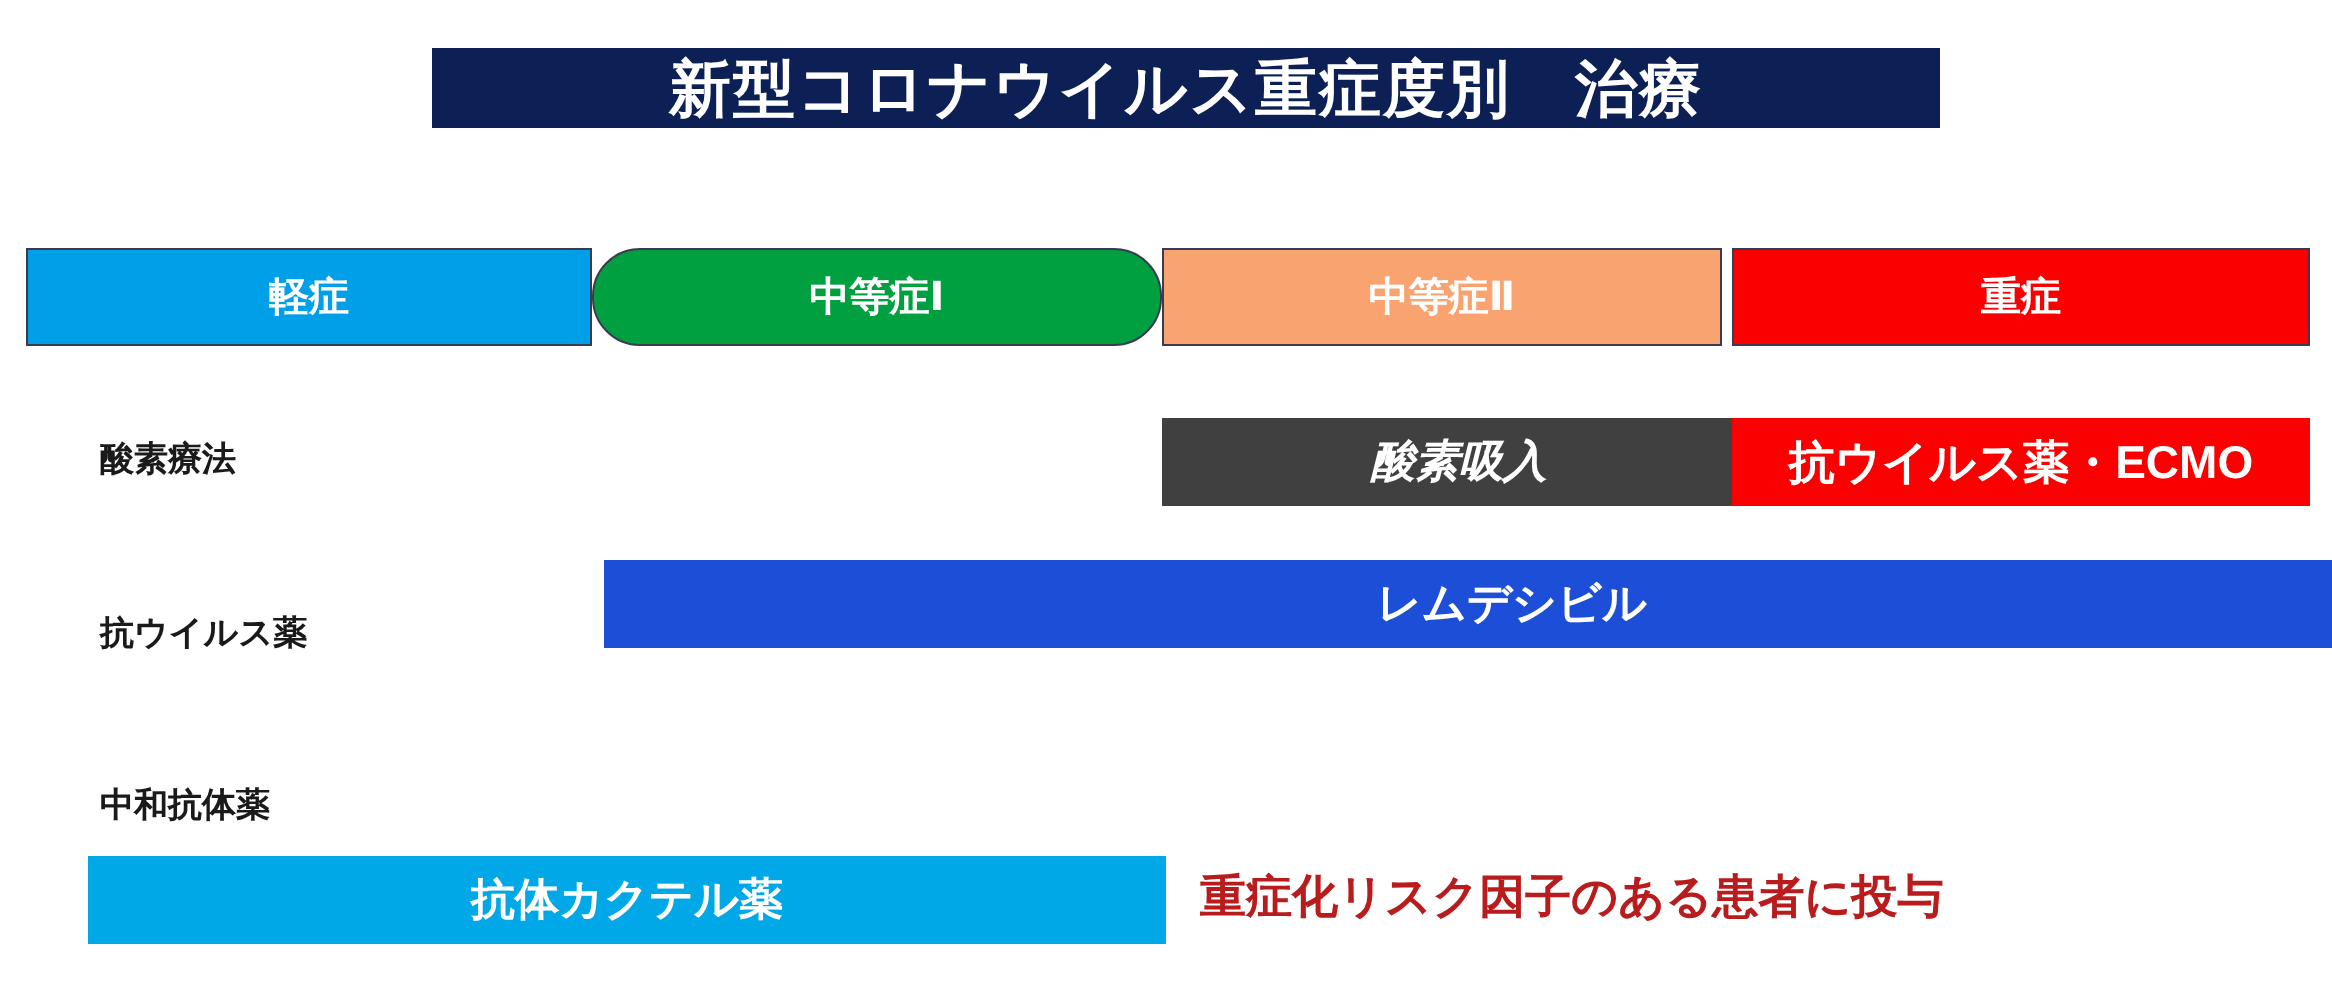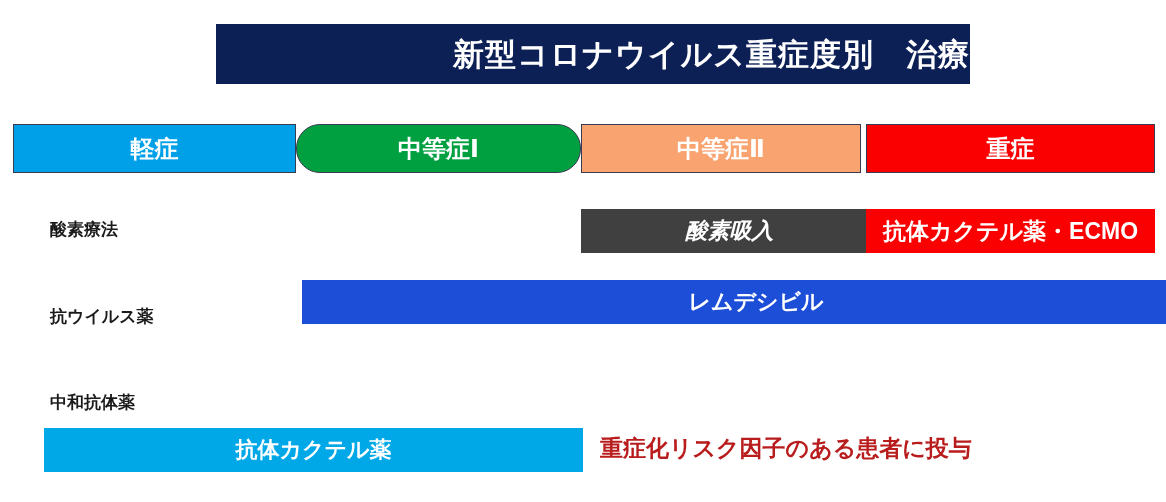--- a/index.html
+++ b/index.html
@@ -17,25 +17,25 @@
     background: #ffffff;
     overflow: hidden;
   }
 
   
   .title-bar {
     position: absolute;
     left: 216px;
     top: 24px;
     width: 754px;
-    height: 60px;
+    height: 40px;
     background: #0d2055;
     display: flex;
     align-items: center;
-    justify-content: flex-end;
+    justify-content: center;
   }
   .title-bar .title-text {
     color: #ffffff;
     font-size: 31px;
     font-weight: bold;
     letter-spacing: 1px;
     white-space: pre;
     line-height: 1;
   }
 
@@ -52,21 +52,21 @@
     top: 0;
     height: 49px;
     display: flex;
     align-items: center;
     justify-content: center;
     box-sizing: border-box;
     border: 1px solid #3a3a52;
   }
   .sev-seg .sev-label {
     color: #ffffff;
-    font-size: 24px;
+    font-size: 20px;
     font-weight: bold;
     white-space: pre;
     line-height: 1;
   }
   .sev-mild     { left: 0px;   width: 283px; background: #00a0e9; }
   .sev-mod1     { left: 283px; width: 285px; background: #00a040; border-radius: 24px; }
   .sev-mod2     { left: 568px; width: 280px; background: #f9a470; }
   .sev-severe   { left: 853px; width: 289px; background: #fa0000; }
 
   
@@ -153,21 +153,21 @@
     <div class="sev-seg sev-severe">
       <span class="sev-label">重症</span>
     </div>
   </div>
 
   <div class="row-label label-oxygen">酸素療法</div>
   <div class="bar bar-o2-inhale">
     <span class="bar-text">酸素吸入</span>
   </div>
   <div class="bar bar-o2-ecmo">
-    <span class="bar-text">抗体カクテル薬・ECMO</span>
+    <span class="bar-text">抗ウイルス薬・ECMO</span>
   </div>
 
   <div class="row-label label-antiviral">抗ウイルス薬</div>
   <div class="bar bar-remdesivir">
     <span class="bar-text">レムデシビル</span>
   </div>
 
   <div class="row-label label-antibody">中和抗体薬</div>
   <div class="bar bar-cocktail">
     <span class="bar-text">抗体カクテル薬</span>

